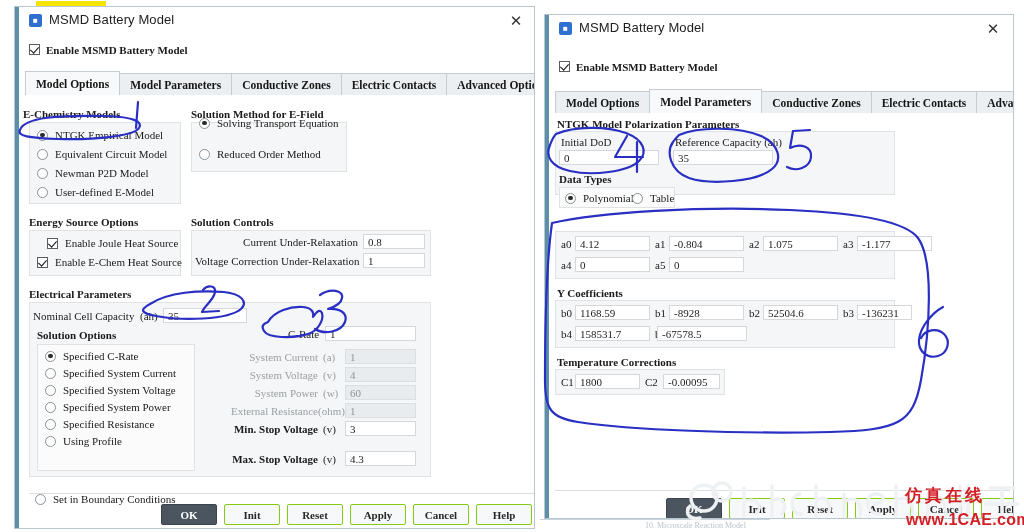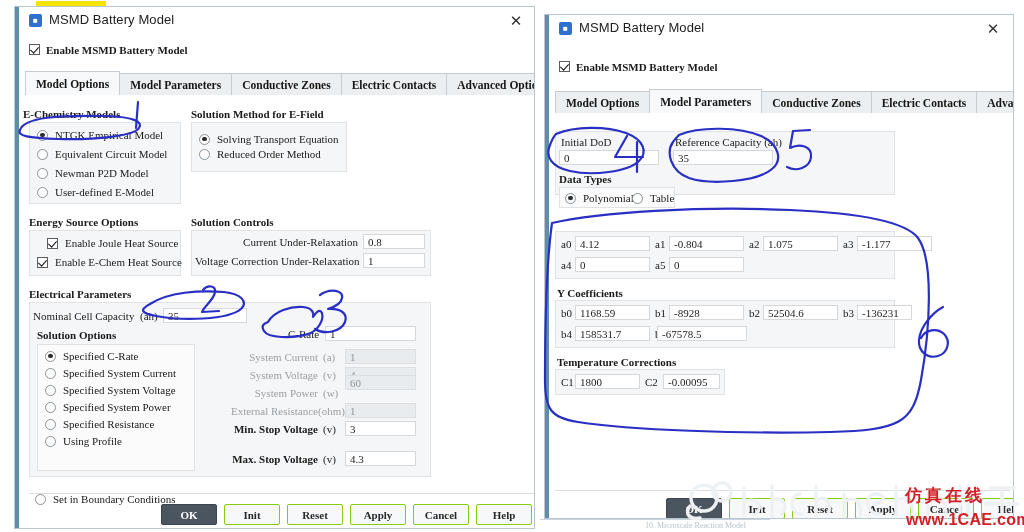--- a/index.html
+++ b/index.html
@@ -189,21 +189,21 @@
       <span class="rb"></span>
       <span class="lbl-n">Newman P2D Model</span>
     </div>
     <div class="radio-row" style="left:22px;top:179px;">
       <span class="rb"></span>
       <span class="lbl-n">User-defined E-Model</span>
     </div>
 
     <div class="lbl group-title" style="left:176px;top:101px;">Solution Method for E-Field</div>
     <div class="panel" style="left:176px;top:115px;width:156px;height:50px;"></div>
-    <div class="radio-row" style="left:184px;top:126px;">
+    <div class="radio-row" style="left:184px;top:110px;">
       <span class="rb on"></span>
       <span class="lbl-n">Solving Transport Equation</span>
     </div>
     <div class="radio-row" style="left:184px;top:141px;">
       <span class="rb"></span>
       <span class="lbl-n">Reduced Order Method</span>
     </div>
 
     <div class="lbl group-title" style="left:14px;top:209px;">Energy Source Options</div>
     <div class="panel" style="left:14px;top:223px;width:152px;height:46px;"></div>
@@ -268,21 +268,21 @@
     <div class="lbl-n dim rowlabel" style="left:184px;top:344px;width:119px;">System Current</div>
     <div class="lbl-n dim" style="position:absolute;left:308px;top:344px;">(a)</div>
     <div class="field dim" style="left:330px;top:342px;width:71px;">1</div>
 
     <div class="lbl-n dim rowlabel" style="left:184px;top:362px;width:119px;">System Voltage</div>
     <div class="lbl-n dim" style="position:absolute;left:308px;top:362px;">(v)</div>
     <div class="field dim" style="left:330px;top:360px;width:71px;">4</div>
 
     <div class="lbl-n dim rowlabel" style="left:184px;top:380px;width:119px;">System Power</div>
     <div class="lbl-n dim" style="position:absolute;left:308px;top:380px;">(w)</div>
-    <div class="field dim" style="left:330px;top:368px;width:71px;">60</div>
+    <div class="field dim" style="left:330px;top:378px;width:71px;">60</div>
 
     <div class="lbl-n dim rowlabel" style="left:170px;top:398px;width:133px;">External Resistance</div>
     <div class="lbl-n dim" style="position:absolute;left:303px;top:398px;">(ohm)</div>
     <div class="field dim" style="left:330px;top:396px;width:71px;">1</div>
 
     <div class="lbl rowlabel" style="left:184px;top:416px;width:119px;">Min. Stop Voltage</div>
     <div class="lbl-n" style="position:absolute;left:308px;top:416px;">(v)</div>
     <div class="field" style="left:330px;top:414px;width:71px;">3</div>
 
     <div class="lbl rowlabel" style="left:184px;top:446px;width:119px;">Max. Stop Voltage</div>
@@ -315,20 +315,21 @@
     </div>
 
     <div class="tabstrip" style="left:10px;top:74px;width:460px;">
       <div class="tab">Model Options</div>
       <div class="tab active">Model Parameters</div>
       <div class="tab">Conductive Zones</div>
       <div class="tab">Electric Contacts</div>
       <div class="tab">Advanced Option</div>
     </div>
 
+    <div class="lbl group-title" style="left:12px;top:103px;">NTGK Model Polarization Parameters</div>
     <div class="panel" style="left:10px;top:116px;width:340px;height:64px;"></div>
 
     <div class="lbl-n" style="position:absolute;left:16px;top:121px;">Initial DoD</div>
     <div class="field" style="left:14px;top:135px;width:100px;">0</div>
 
     <div class="lbl-n" style="position:absolute;left:130px;top:121px;">Reference Capacity (ah)</div>
     <div class="field" style="left:128px;top:135px;width:100px;">35</div>
 
     <div class="lbl group-title" style="left:14px;top:158px;">Data Types</div>
     <div class="panel" style="left:14px;top:172px;width:116px;height:21px;background:#fbfbfc;"></div>

